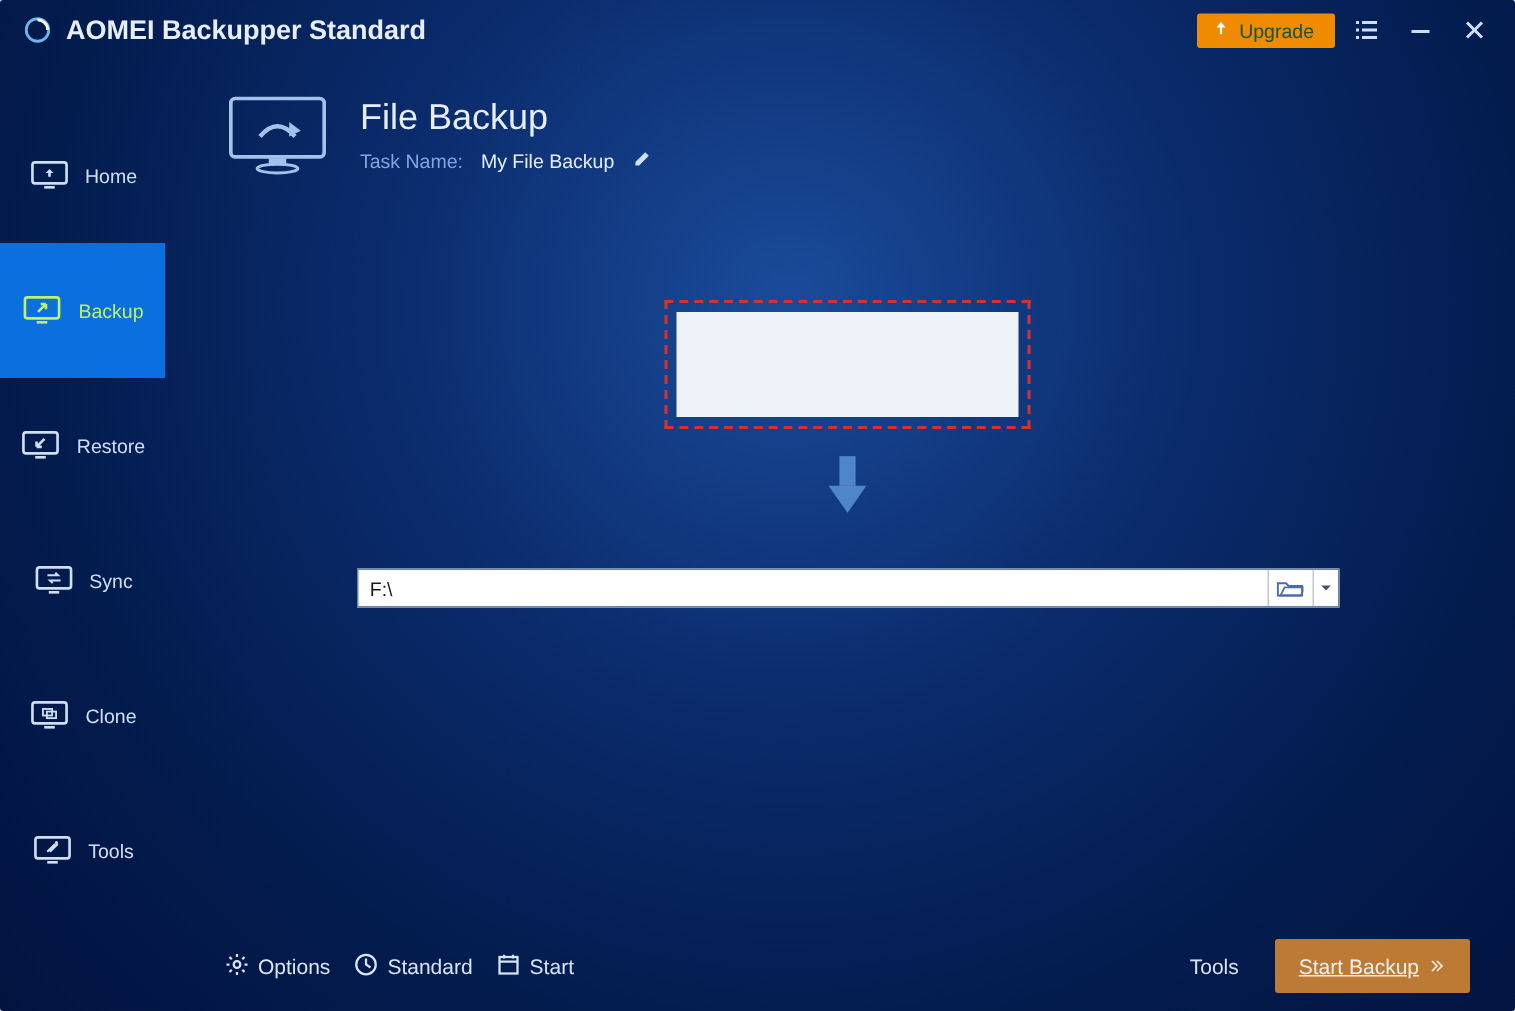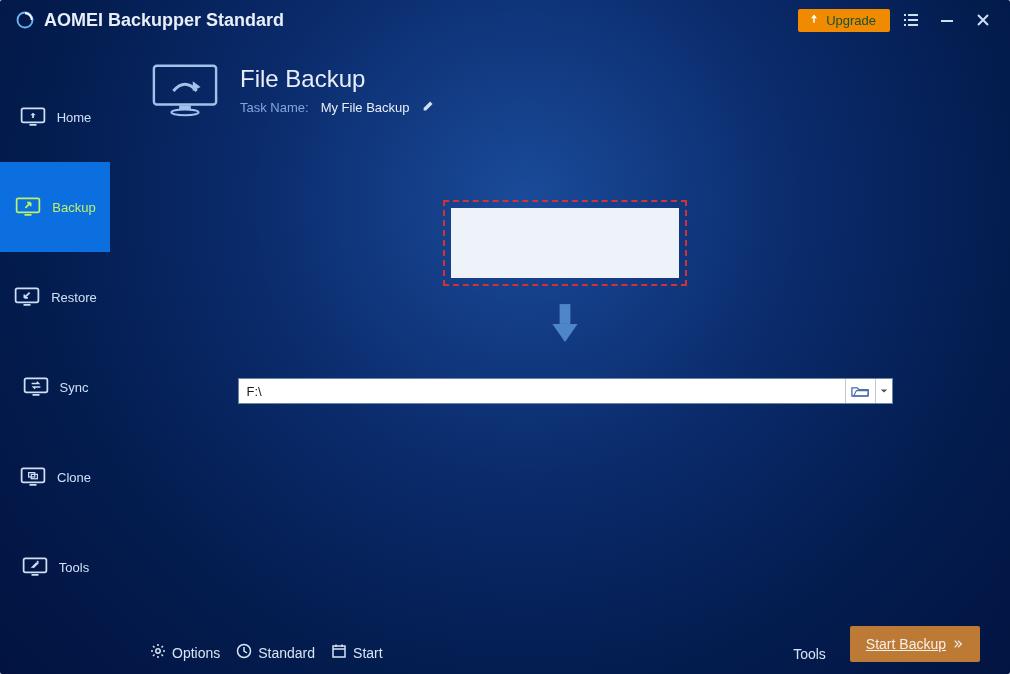--- a/index.html
+++ b/index.html
@@ -152,22 +152,22 @@
     cursor:pointer;
     color:#445566;
   }
 
   
   .footer {
     position:absolute;
     left:110px; right:0; bottom:0;
     height:60px;
     display:flex;
-    align-items:flex-end;
-    padding: 0 30px 12px 40px;
+    align-items:center;
+    padding: 0 30px 0 40px;
     color:#d8e5f5;
     font-size:14px;
   }
   .footer-opt {
     display:flex; align-items:center; gap:6px;
     margin-right:16px;
     cursor:pointer;
   }
   .footer-opt svg { width:16px; height:16px; }
   .footer-spacer { flex:1; }

